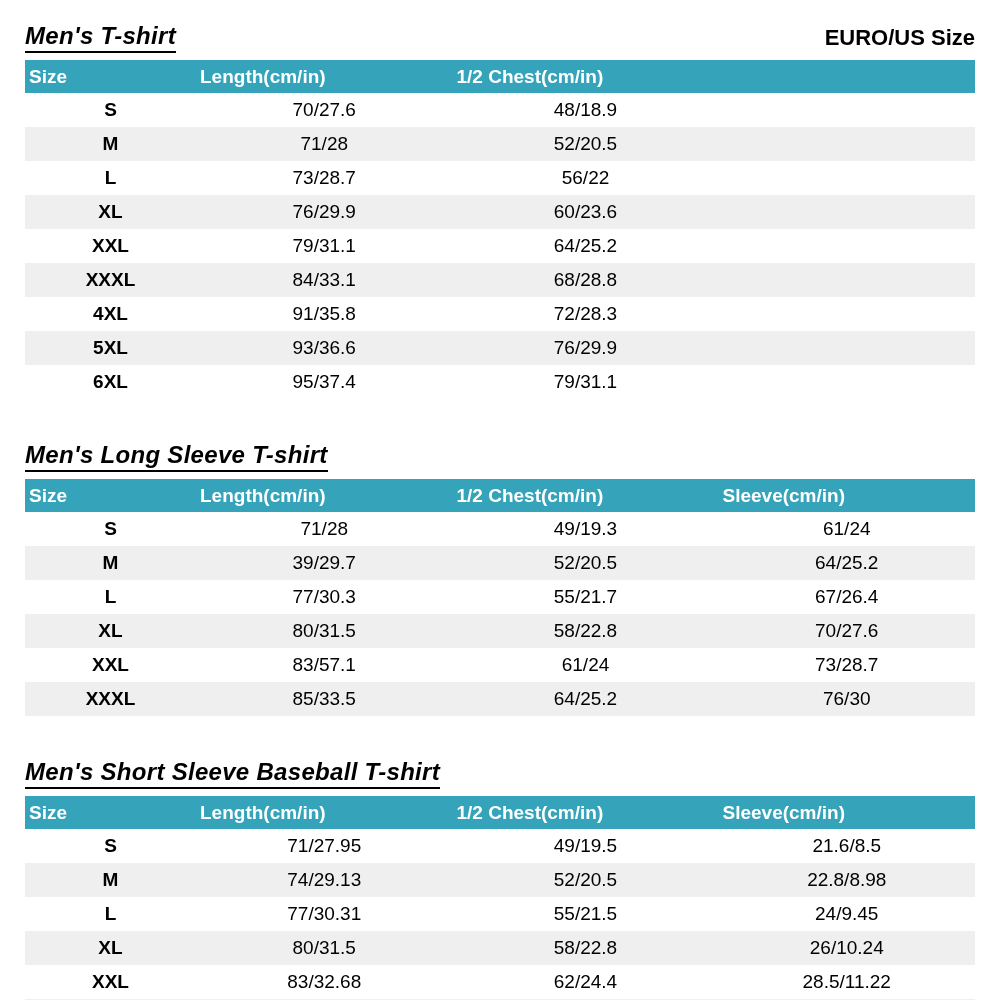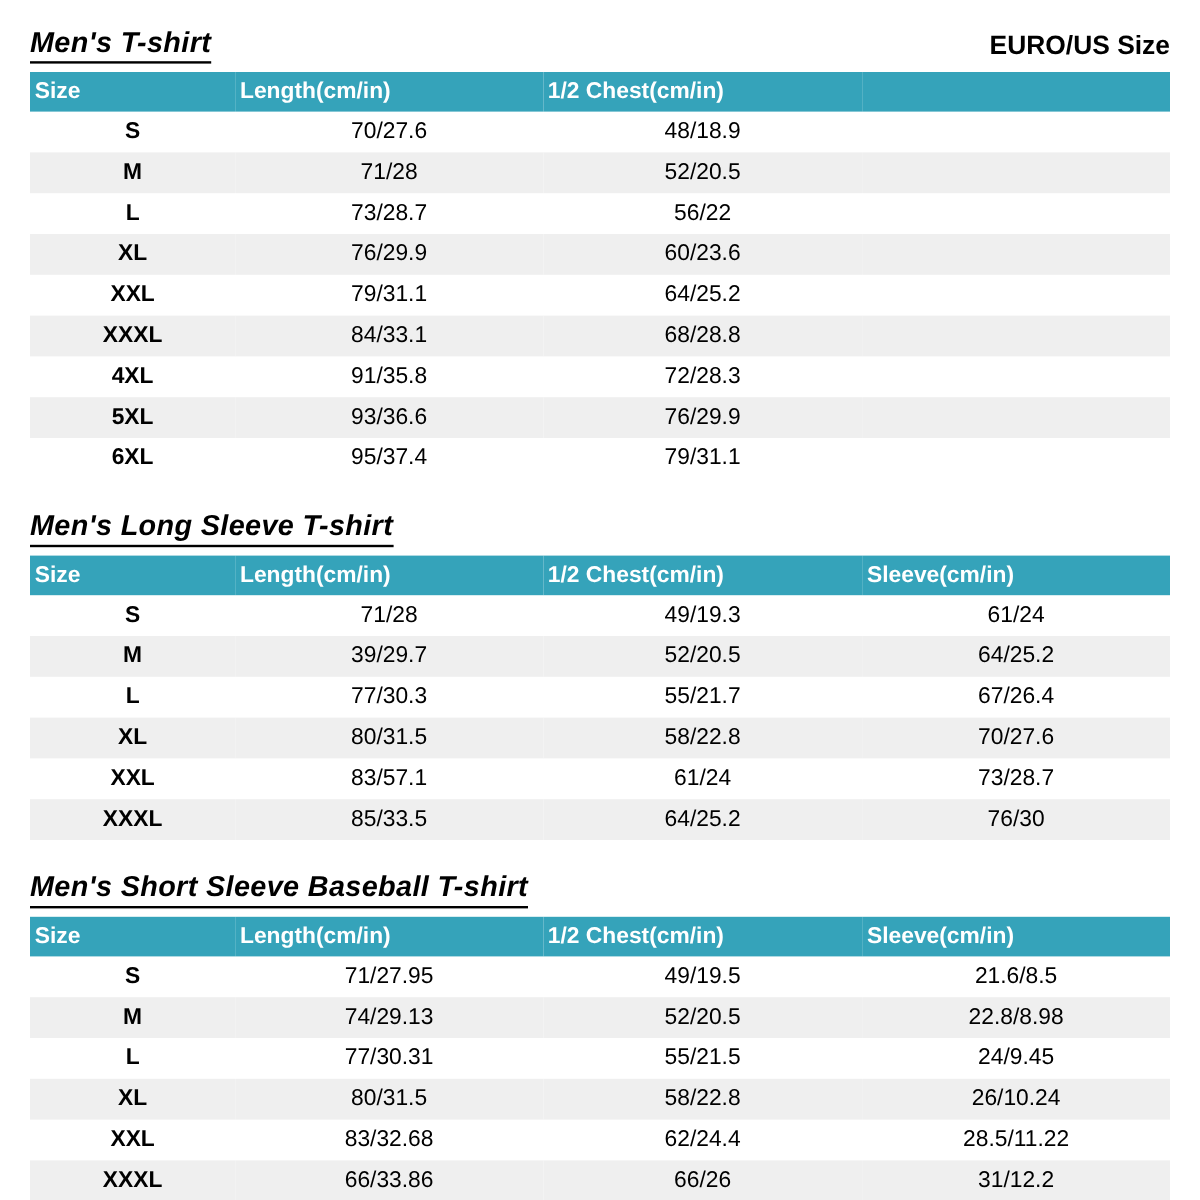--- a/index.html
+++ b/index.html
@@ -16,21 +16,21 @@
     padding: 12px 25px 20px 25px;
     background: #ffffff;
   }
   .title-row {
     display: flex;
     justify-content: space-between;
     align-items: center;
     margin: 10px 0 7px 0;
   }
   .section-block .title-row.later {
-    margin-top: 26px;
+    margin-top: 42px;
   }
   .section-title {
     font-size: 24px;
     font-weight: bold;
     font-style: italic;
     letter-spacing: 0.3px;
     border-bottom: 2.5px solid #000;
     padding-bottom: 1px;
     display: inline-block;
   }

